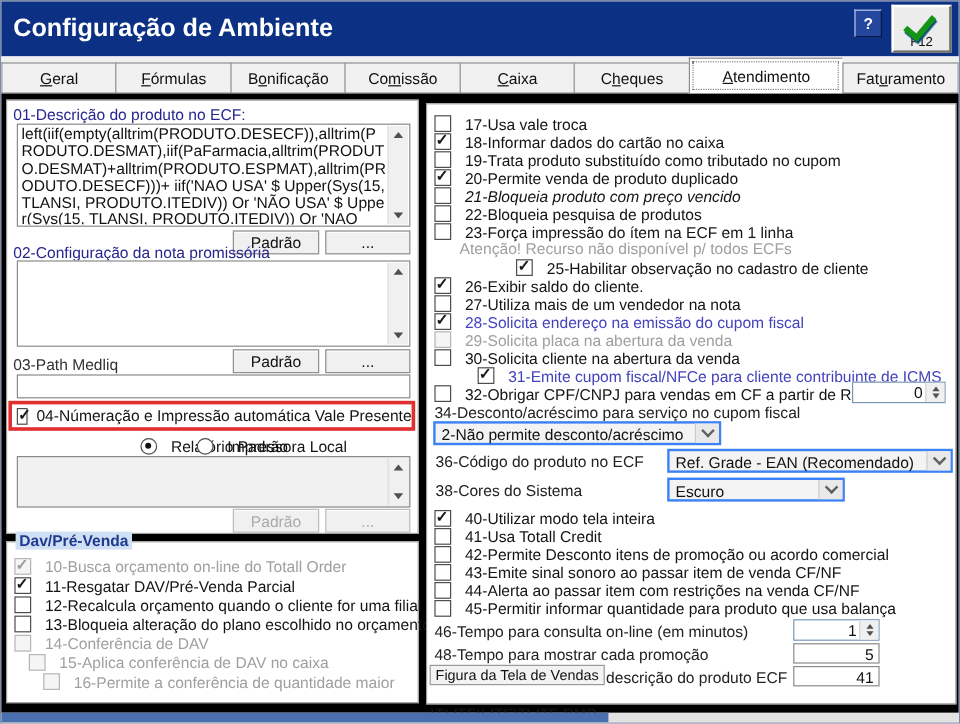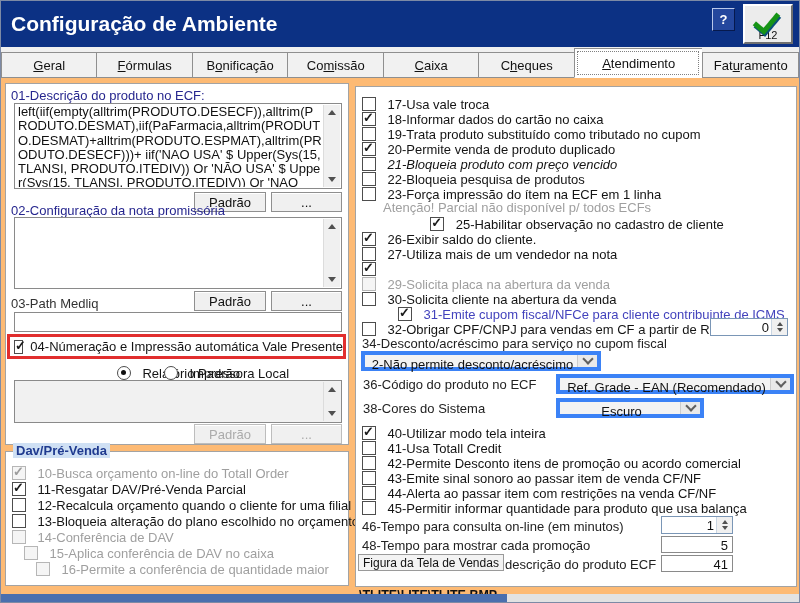--- a/index.html
+++ b/index.html
@@ -14,21 +14,21 @@
   .checkmark{position:absolute;top:2px;left:14px;width:10px;height:20px;border-right:5px solid #169416;border-bottom:5px solid #169416;transform:rotate(40deg);filter:drop-shadow(2px 1px 0 #0a4f7a);}
 
   
   .tabbar{position:absolute;left:0;top:46px;right:0;height:31px;background:#f0f0f0;display:flex;align-items:flex-end;border-bottom:1px solid #fff;}
   .tab{flex:1;height:26px;background:#f1f1f1;border:1px solid #8f8f8f;border-right-width:0;display:flex;align-items:center;justify-content:center;font-size:13px;color:#111;box-sizing:border-box;cursor:default;}
   .tab:last-child{border-right-width:1px;}
   .tab.active{background:#fff;height:30px;border-bottom:1px solid #fff;outline:1px dotted #808080;outline-offset:-4px;flex:1.35;}
   u{text-decoration:underline;}
 
   
-  .content{position:absolute;left:0;top:77px;right:0;bottom:8px;background:#fdba74;}
+  .content{position:absolute;left:0;top:77px;right:0;bottom:8px;background:#000000;}
   .panel{position:absolute;border:1px solid #a3a3a3;background:#fff;box-sizing:border-box;}
   .panel-left{left:4px;top:5px;width:344px;height:362px;}
   .panel-dav{left:4px;top:373px;width:344px;height:135px;}
   .panel-right{left:354px;top:8px;width:442px;height:501px;}
 
   .lbl-blue{color:#26268e;font-size:13px;position:absolute;white-space:nowrap;}
   .lbl-blk{color:#222;font-size:13px;position:absolute;white-space:nowrap;}
 
   .tbox{position:absolute;border:1px solid #8a8a8a;background:#fff;box-sizing:border-box;}
   .tbox .code{position:absolute;left:3px;top:1px;right:19px;bottom:1px;overflow:hidden;font-size:13px;line-height:14.3px;word-break:break-all;color:#111;}
@@ -52,21 +52,21 @@
   .cblabel.disabled{color:#9f9f9f;}
   .note{position:absolute;left:27px;font-size:13px;color:#9f9f9f;white-space:nowrap;}
 
   .radio{display:inline-block;width:12px;height:12px;border:1px solid #4d4d4d;border-radius:50%;background:#fff;position:relative;vertical-align:-2px;}
   .radio.selected::after{content:"";position:absolute;left:3px;top:3px;width:5px;height:5px;border-radius:50%;background:#101010;}
 
   .redbox{position:absolute;border:3px solid #e12e2e;box-sizing:border-box;display:flex;align-items:center;padding-left:4px;white-space:nowrap;}
 
   .fieldset-legend{position:absolute;top:-9px;left:7px;background:#cfe0f4;color:#1f3a8f;font-weight:bold;font-size:13px;padding:0 3px;line-height:15px;}
 
-  .combo{position:absolute;height:20px;border:4px solid #3b82f6;background:#f3f3f3;box-sizing:border-box;text-align:center;}
+  .combo{position:absolute;height:20px;border:2px solid #3b82f6;background:#f3f3f3;box-sizing:border-box;}
   .combo .txt{position:absolute;left:5px;top:2px;right:22px;font-size:13px;color:#111;white-space:nowrap;overflow:hidden;}
   .combo .chev{position:absolute;right:0;top:0;bottom:0;width:19px;background:#e9e9e9;border-left:1px solid #cccccc;display:flex;align-items:center;justify-content:center;}
   .chevglyph{width:6px;height:6px;border-right:2px solid #5f5f5f;border-bottom:2px solid #5f5f5f;transform:rotate(45deg);margin-top:-4px;}
 
   .spin{position:absolute;border:1px solid #7a96b6;background:#fff;box-sizing:border-box;}
   .spin .val{position:absolute;left:2px;top:1px;right:18px;bottom:1px;font-size:13px;text-align:right;color:#111;}
   .spin .btns{position:absolute;right:0;top:0;bottom:0;width:15px;background:#f0f0f0;border-left:1px solid #c9d5e2;display:flex;flex-direction:column;align-items:center;justify-content:space-evenly;}
   .spin .btns .tri-up{border-left-width:3px;border-right-width:3px;border-bottom-width:4px;}
   .spin .btns .tri-dn{border-left-width:3px;border-right-width:3px;border-top-width:4px;}
   .valbox{position:absolute;border:1px solid #8a8a8a;background:#fff;box-sizing:border-box;font-size:13px;color:#111;text-align:right;padding:1px 4px 0 0;}
@@ -301,35 +301,36 @@
         <span class="cblabel">21-Bloqueia produto com preço vencido</span>
       </div>
       <div class="cbrow" style="top:83px;">
         <span class="cb"></span>
         <span class="cblabel">22-Bloqueia pesquisa de produtos</span>
       </div>
       <div class="cbrow" style="top:98px;">
         <span class="cb"></span>
         <span class="cblabel">23-Força impressão do ítem na ECF em 1 linha</span>
       </div>
-      <div class="note" style="top:113px;">Atenção! Parcial não disponível p/ todos ECFs</div>
+      <div class="note" style="top:113px;">Atenção! Recurso não disponível p/ todos ECFs</div>
       <div class="cbrow" style="top:128px;text-align:center;">
         <span class="cb checked"></span>
         <span class="cblabel">25-Habilitar observação no cadastro de cliente</span>
       </div>
       <div class="cbrow" style="top:143px;">
         <span class="cb checked"></span>
         <span class="cblabel">26-Exibir saldo do cliente.</span>
       </div>
       <div class="cbrow" style="top:158px;">
         <span class="cb"></span>
         <span class="cblabel">27-Utiliza mais de um vendedor na nota</span>
       </div>
       <div class="cbrow" style="top:173px;">
         <span class="cb checked"></span>
+        <span class="cblabel accent">28-Solicita endereço na emissão do cupom fiscal</span>
       </div>
       <div class="cbrow" style="top:188px;">
         <span class="cb disabled"></span>
         <span class="cblabel disabled">29-Solicita placa na abertura da venda</span>
       </div>
       <div class="cbrow" style="top:203px;">
         <span class="cb"></span>
         <span class="cblabel">30-Solicita cliente na abertura da venda</span>
       </div>
       <div class="cbrow" style="top:218px;margin-left:36px;">

